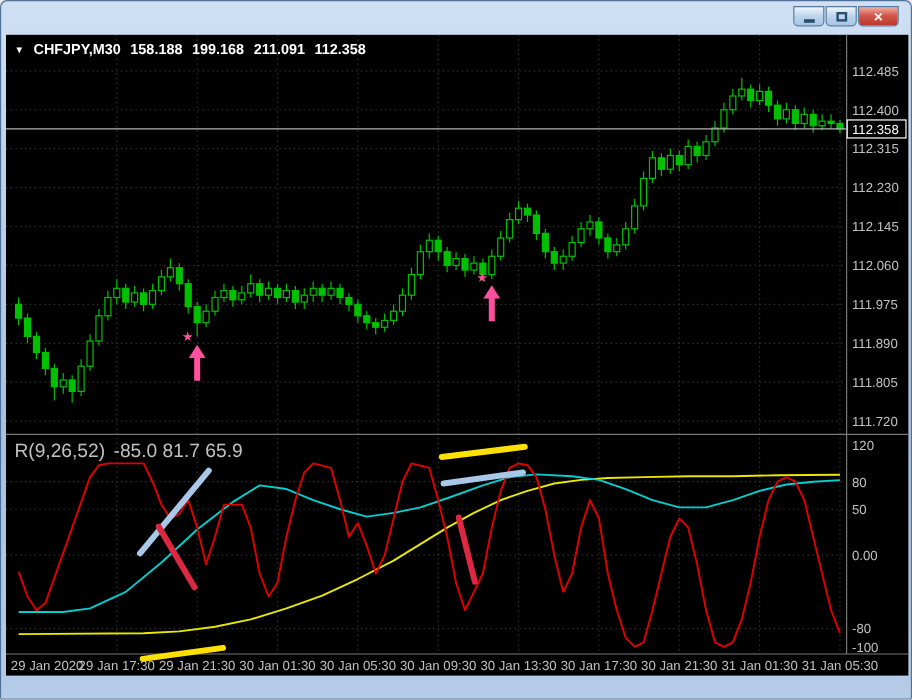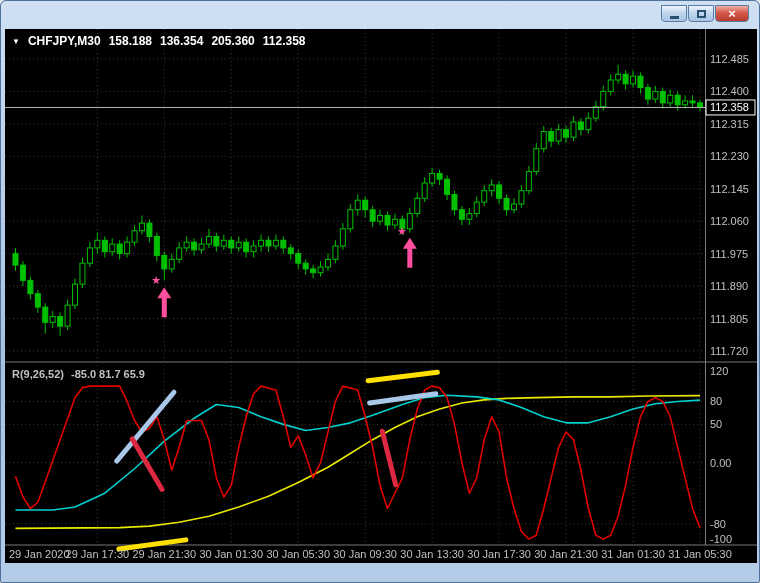--- a/index.html
+++ b/index.html
@@ -21,22 +21,22 @@
   .glyph-max{width:9px;height:8px;border:2px solid #26506f;box-sizing:border-box;background:transparent;}
   .client{position:absolute;left:4px;top:28px;width:752px;height:534px;background:#000;}
   #chart-svg{position:absolute;left:0;top:0;}
   #chart-svg text{font-family:"Liberation Sans",sans-serif;}
   .chart-header{
     position:absolute;left:7px;top:5px;color:#fff;font-size:12px;font-weight:bold;
     display:flex;gap:8px;align-items:center;pointer-events:none;
   }
   .chart-header .dd{font-size:8px;pointer-events:auto;cursor:pointer;}
   .ind-header{
-    position:absolute;left:7px;top:339px;color:#c0c0c0;font-size:11px;
-    display:flex;gap:7px;pointer-events:none;font-weight:bold;
+    position:absolute;left:7px;top:339px;color:#c0c0c0;font-size:16px;
+    display:flex;gap:7px;pointer-events:none;
   }
 </style>
 </head>
 <body>
 
 <div class="window">
   <div class="titlebar">
     <div class="win-controls">
       <div class="winbtn">
         <span class="glyph-min"></span>
@@ -325,22 +325,22 @@
           <text x="561.0600000000001" y="529" fill="#C0C0C0" font-size="11" text-anchor="middle">30 Jan 21:30</text>
           <text x="628.02" y="529" fill="#C0C0C0" font-size="11" text-anchor="middle">31 Jan 01:30</text>
           <text x="694.98" y="529" fill="#C0C0C0" font-size="11" text-anchor="middle">31 Jan 05:30</text>
         </g>
       </svg>
 
     <div class="chart-header">
       <span class="dd">▼</span>
       <span>CHFJPY,M30</span>
       <span>158.188</span>
-      <span>136.354</span>
-      <span>205.360</span>
+      <span>199.168</span>
+      <span>211.091</span>
       <span>112.358</span>
     </div>
 
     <div class="ind-header">
       <span>R(9,26,52)</span>
       <span>-85.0 81.7 65.9</span>
     </div>
   </div>
 </div>
 

